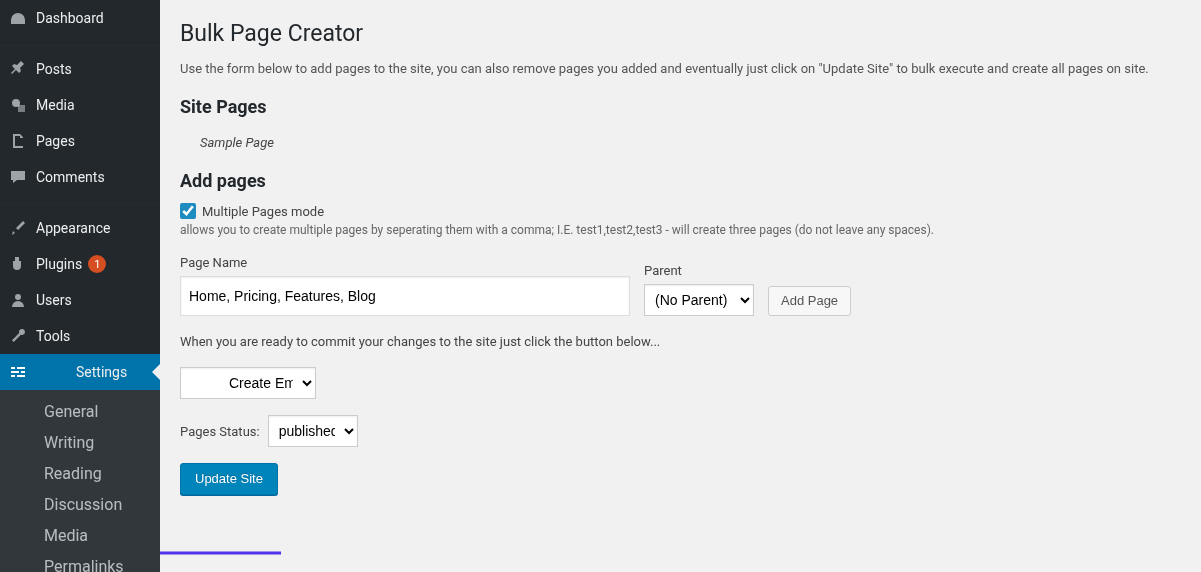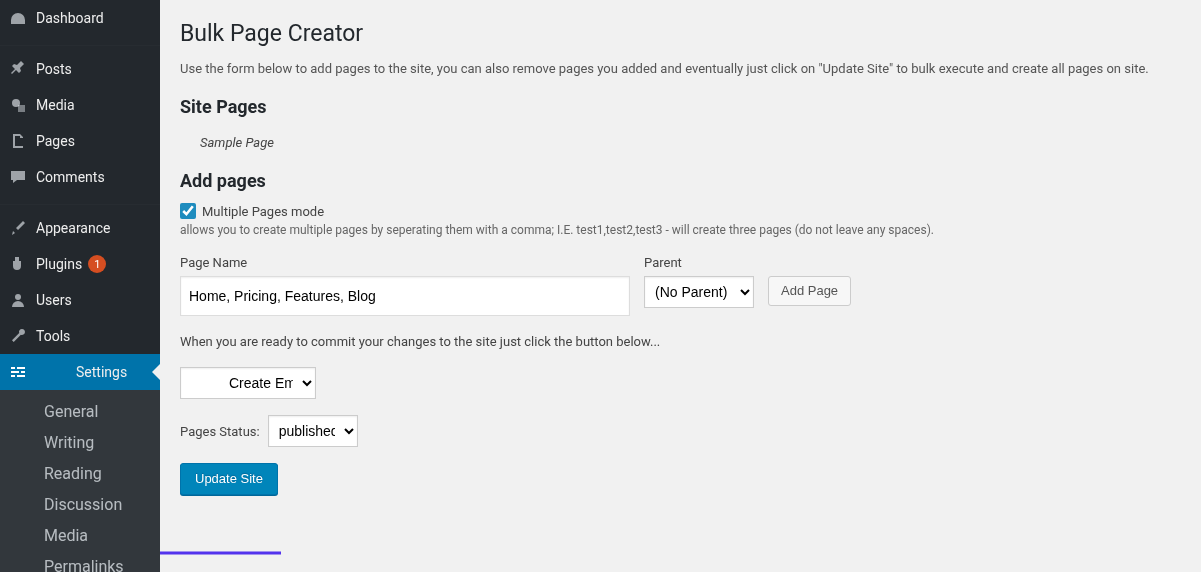--- a/index.html
+++ b/index.html
@@ -142,20 +142,21 @@
   }
   .hint {
     font-size: 12px;
     color: #666;
     margin-bottom: 18px;
   }
 
   .form-row {
     display: flex;
     gap: 14px;
+    align-items: flex-end;
     margin-bottom: 18px;
   }
   .field-col label {
     display: block;
     font-size: 13px;
     margin-bottom: 6px;
     color: #444;
   }
   input[type=text].pname {
     width: 450px;

